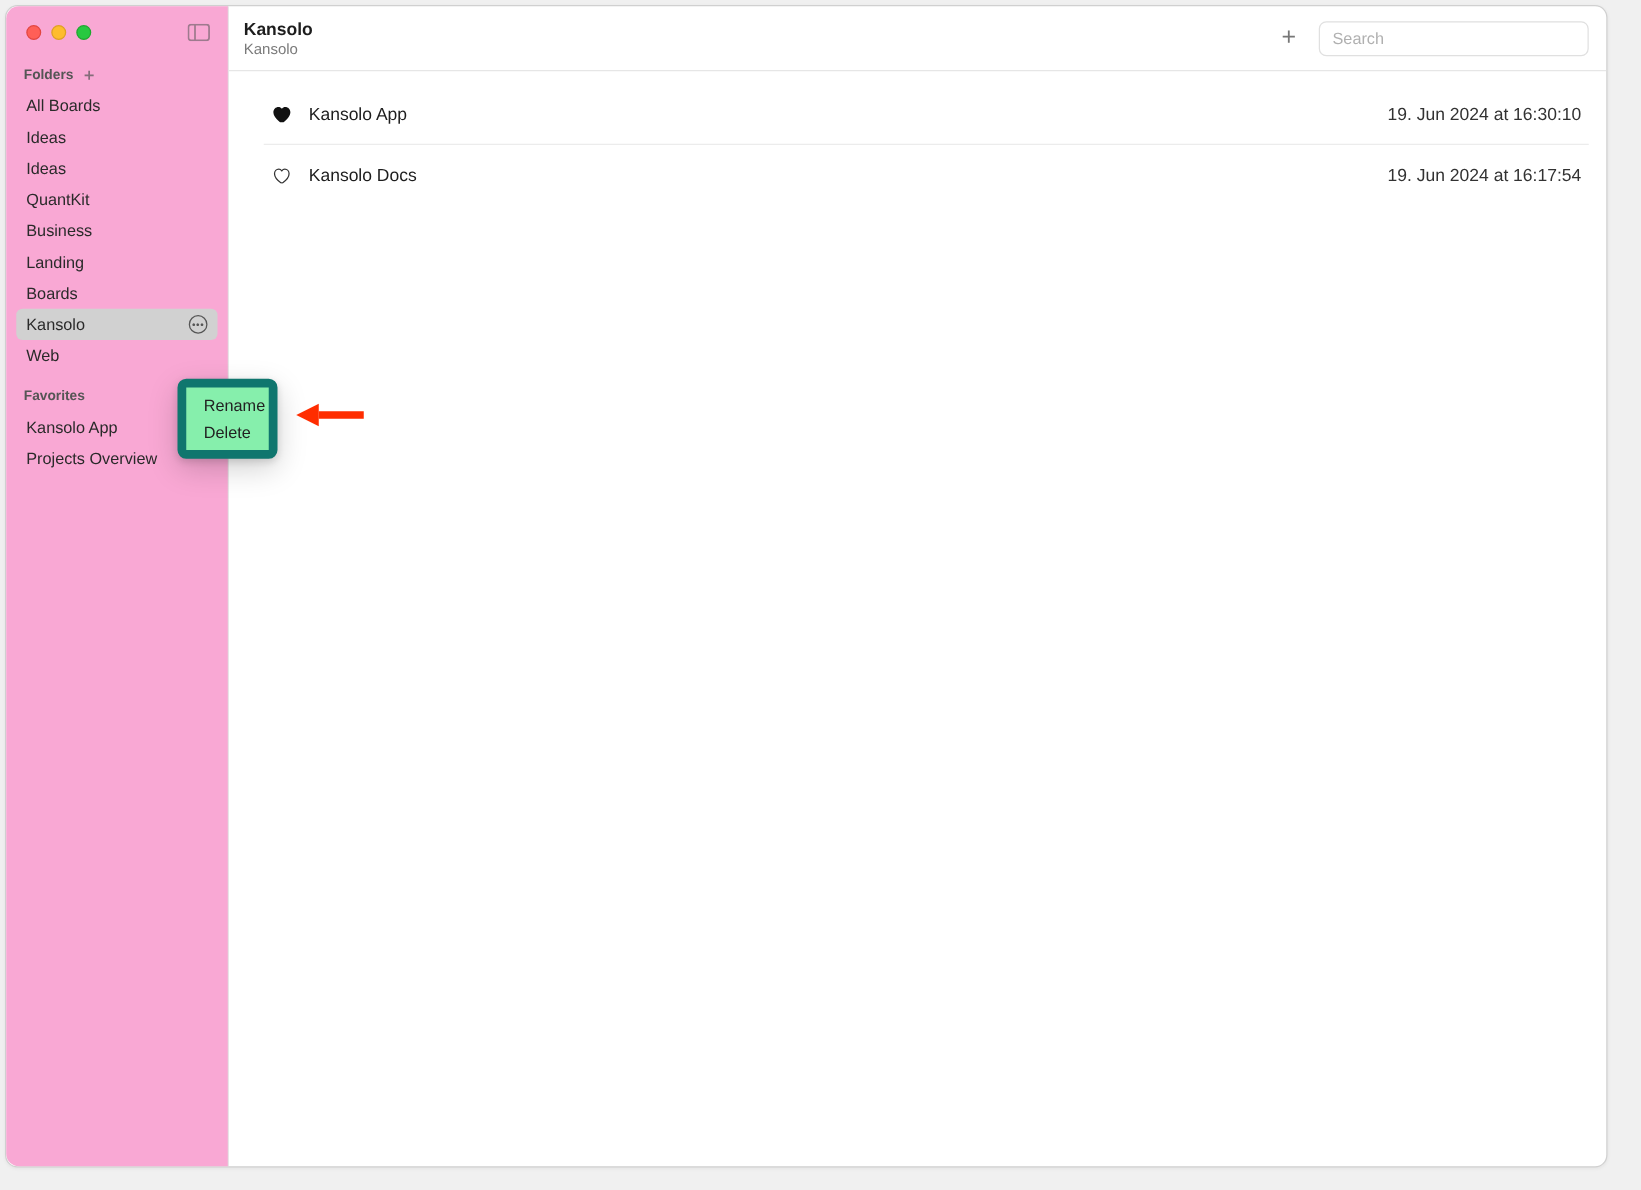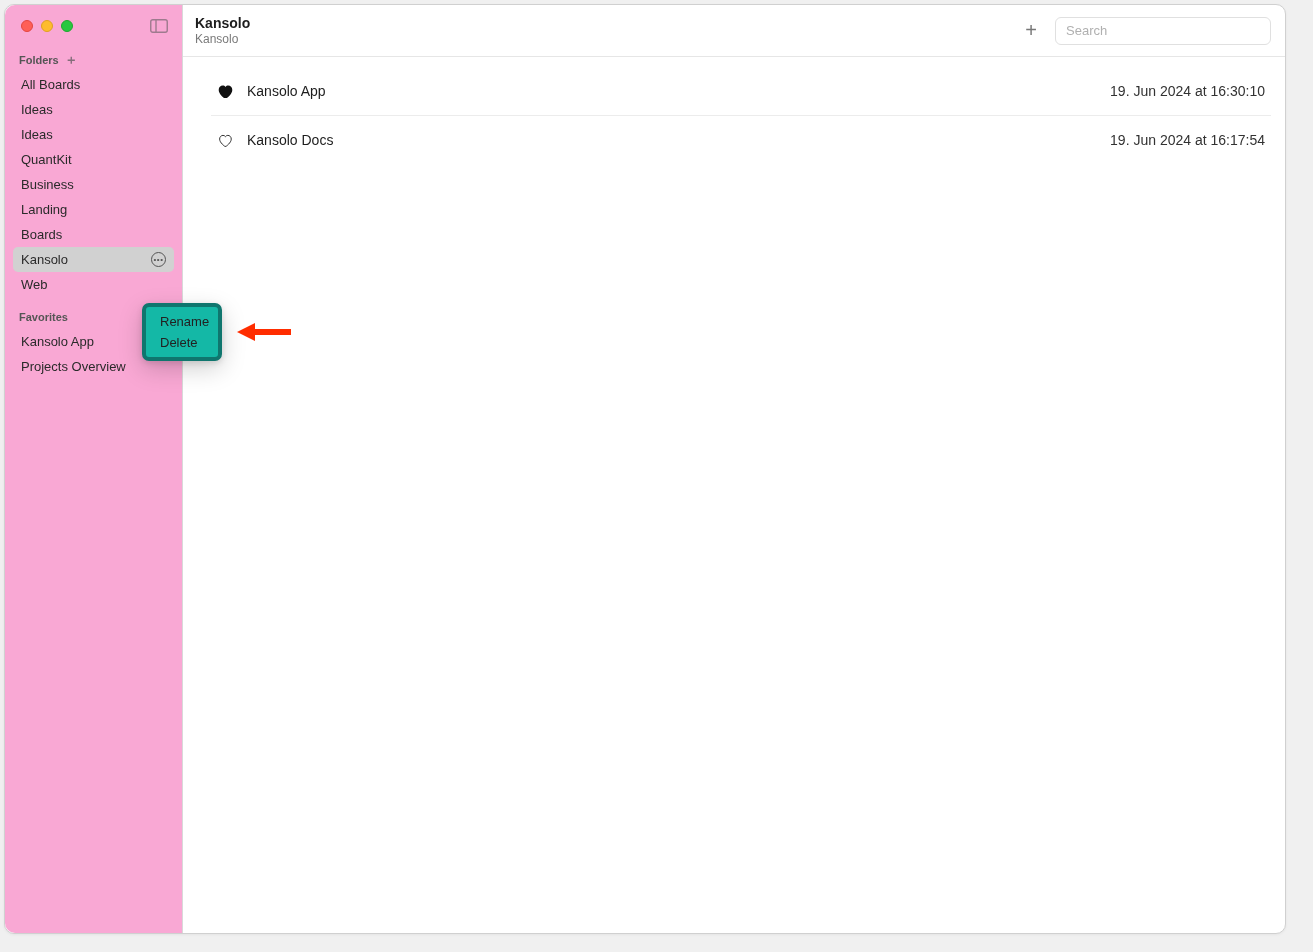--- a/index.html
+++ b/index.html
@@ -103,22 +103,22 @@
       letter-spacing: 0.5px;
       color: #555;
       line-height: 1;
     }
     
     .context-menu {
       position: absolute;
       left: 137px;
       top: 298px;
       width: 80px;
-      background: #14b8a6;
-      border: 4px solid #0f766e;
+      background: #86efac;
+      border: 7px solid #0f766e;
       border-radius: 7px;
       box-shadow: 0 8px 24px rgba(0,0,0,0.18), 0 2px 6px rgba(0,0,0,0.12);
       padding: 4px 0;
       z-index: 10;
     }
     .context-item {
       font-size: 13px;
       padding: 3px 14px;
       color: #222;
     }

